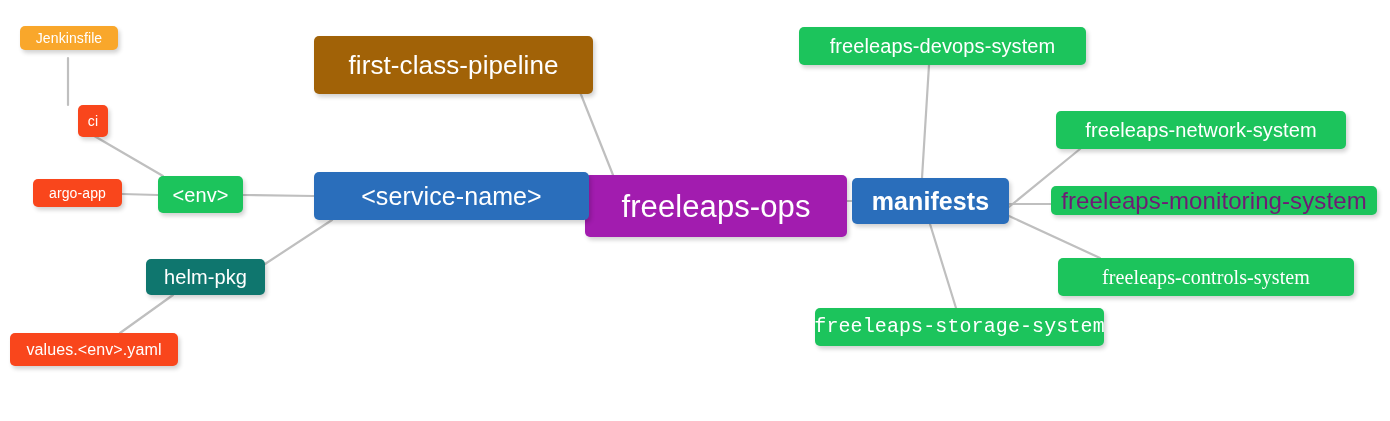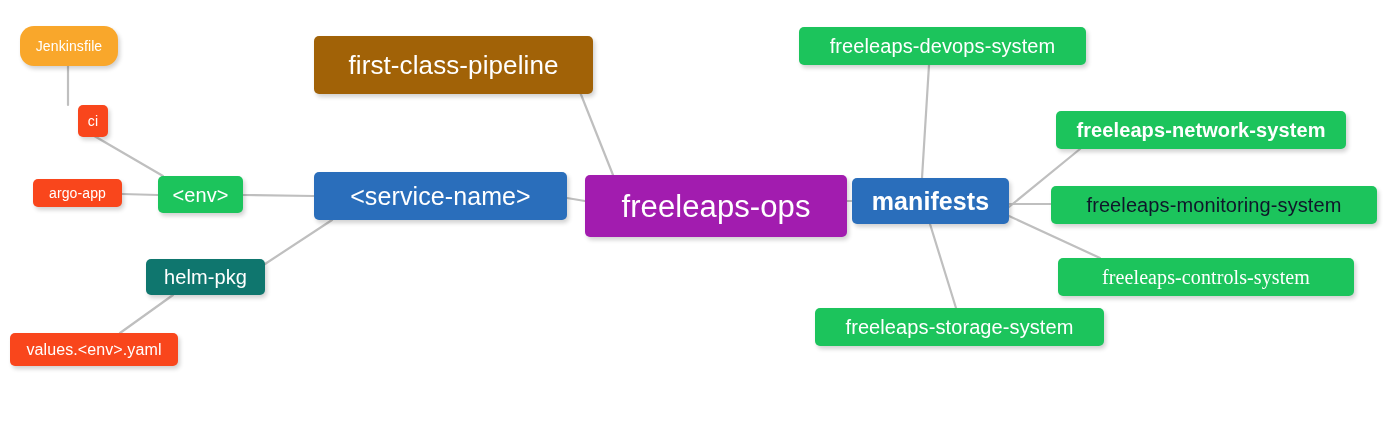--- a/index.html
+++ b/index.html
@@ -59,27 +59,27 @@
       <line x1="173" y1="295" x2="120" y2="333" stroke="#bfbfbf" stroke-width="2.2" stroke-linecap="round"></line>
       <line x1="922" y1="178" x2="929" y2="65" stroke="#bfbfbf" stroke-width="2.2" stroke-linecap="round"></line>
       <line x1="1009" y1="207" x2="1080" y2="149" stroke="#bfbfbf" stroke-width="2.2" stroke-linecap="round"></line>
       <line x1="1009" y1="204" x2="1051" y2="204" stroke="#bfbfbf" stroke-width="2.2" stroke-linecap="round"></line>
       <line x1="1009" y1="216" x2="1100" y2="258" stroke="#bfbfbf" stroke-width="2.2" stroke-linecap="round"></line>
       <line x1="930" y1="224" x2="956" y2="308" stroke="#bfbfbf" stroke-width="2.2" stroke-linecap="round"></line>
     </svg>
   <div id="node-layer">
       <div class="node" style="left: 585px; top: 175px; width: 262px; height: 62px; background: #a21caf; font-size: 31px; color: rgb(255, 255, 255);">freeleaps-ops</div>
       <div class="node" style="left: 314px; top: 36px; width: 279px; height: 58px; background: #a16207; font-size: 26px; color: rgb(255, 255, 255);">first-class-pipeline</div>
-      <div class="node" style="left: 314px; top: 172px; width: 253px; height: 48px; background: rgb(42, 110, 187); font-size: 25px; color: rgb(255, 255, 255);">&lt;service-name&gt;</div>
+      <div class="node" style="left: 314px; top: 172px; width: 275px; height: 48px; background: rgb(42, 110, 187); font-size: 25px; color: rgb(255, 255, 255);">&lt;service-name&gt;</div>
       <div class="node" style="left: 852px; top: 178px; width: 157px; height: 46px; background: rgb(42, 110, 187); font-size: 25px; color: rgb(255, 255, 255); font-weight: bold;">manifests</div>
       <div class="node" style="left: 158px; top: 176px; width: 85px; height: 37px; background: rgb(28, 196, 92); font-size: 20px; color: rgb(255, 255, 255);">&lt;env&gt;</div>
       <div class="node" style="left: 146px; top: 259px; width: 119px; height: 36px; background: #0f766e; font-size: 20px; color: rgb(255, 255, 255);">helm-pkg</div>
-      <div class="node" style="left: 20px; top: 26px; width: 98px; height: 40px; background: rgb(249, 167, 43); font-size: 14px; color: rgb(255, 255, 255); border-radius: 14px;">Jenkinsfile</div>
+      <div class="node" style="left: 20px; top: 26px; width: 98px; height: 24px; background: rgb(249, 167, 43); font-size: 14px; color: rgb(255, 255, 255);">Jenkinsfile</div>
       <div class="node" style="left: 54px; top: 105px; width: 30px; height: 32px; background: rgb(249, 70, 28); font-size: 14px; color: rgb(255, 255, 255); margin-left: 24px;">ci</div>
       <div class="node" style="left: 33px; top: 179px; width: 89px; height: 28px; background: rgb(249, 70, 28); font-size: 14px; color: rgb(255, 255, 255);">argo-app</div>
       <div class="node" style="left: 10px; top: 333px; width: 168px; height: 33px; background: rgb(249, 70, 28); font-size: 16px; color: rgb(255, 255, 255);">values.&lt;env&gt;.yaml</div>
       <div class="node" style="left: 799px; top: 27px; width: 287px; height: 38px; background: rgb(28, 196, 92); font-size: 20px; color: rgb(255, 255, 255);">freeleaps-devops-system</div>
-      <div class="node" style="left: 1056px; top: 111px; width: 290px; height: 38px; background: rgb(28, 196, 92); font-size: 20px; color: rgb(255, 255, 255); font-weight: bold;">freeleaps-network-system</div>
-      <div class="node" style="left: 1051px; top: 186px; width: 326px; height: 38px; background: rgb(28, 196, 92); font-size: 20px; color: #0f172a;">freeleaps-monitoring-system</div>
+      <div class="node" style="left: 1056px; top: 111px; width: 290px; height: 38px; background: rgb(28, 196, 92); font-size: 20px; color: rgb(255, 255, 255);">freeleaps-network-system</div>
+      <div class="node" style="left: 1051px; top: 186px; width: 326px; height: 29px; background: rgb(28, 196, 92); font-size: 24px; color: #701a75;">freeleaps-monitoring-system</div>
       <div class="node" style="left: 1058px; top: 258px; width: 296px; height: 38px; background: rgb(28, 196, 92); font-size: 20px; color: rgb(255, 255, 255); font-family: Liberation Serif, serif;">freeleaps-controls-system</div>
-      <div class="node" style="left: 815px; top: 308px; width: 289px; height: 38px; background: rgb(28, 196, 92); font-size: 20px; color: rgb(255, 255, 255);">freeleaps-storage-system</div>
+      <div class="node" style="left: 815px; top: 308px; width: 289px; height: 38px; background: rgb(28, 196, 92); font-size: 20px; color: rgb(255, 255, 255); font-family: Liberation Mono, monospace;">freeleaps-storage-system</div>
     </div>
 </div>
 
 </body></html>

